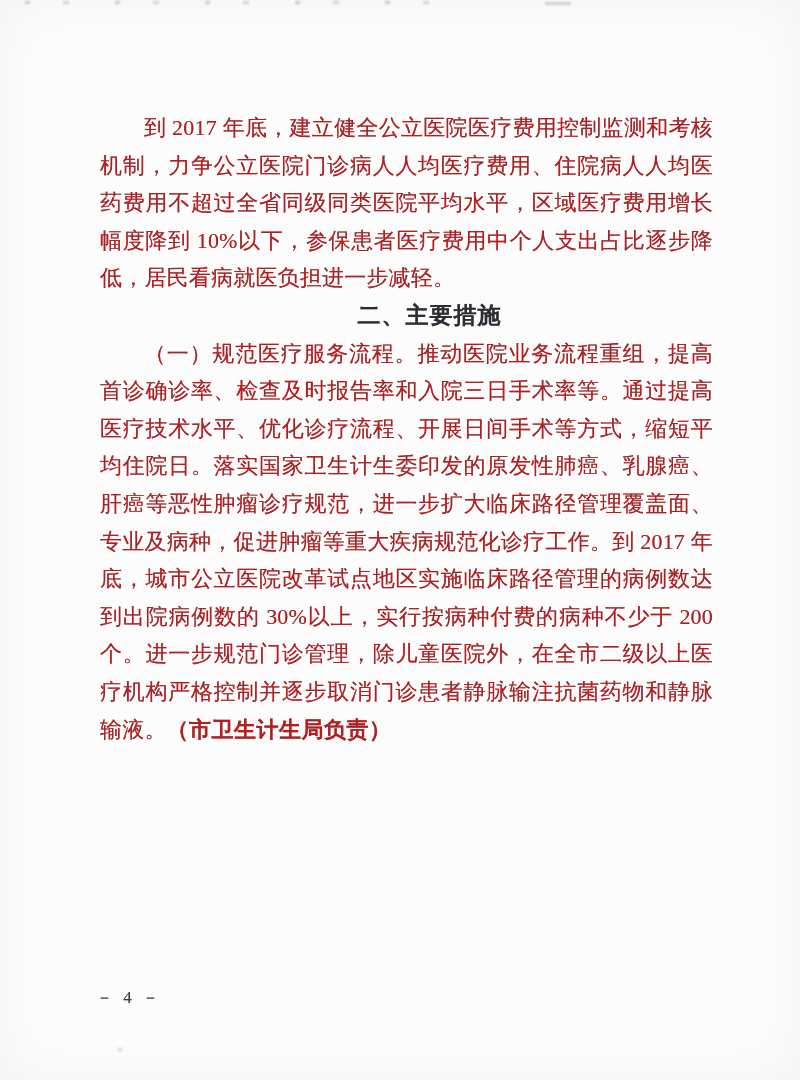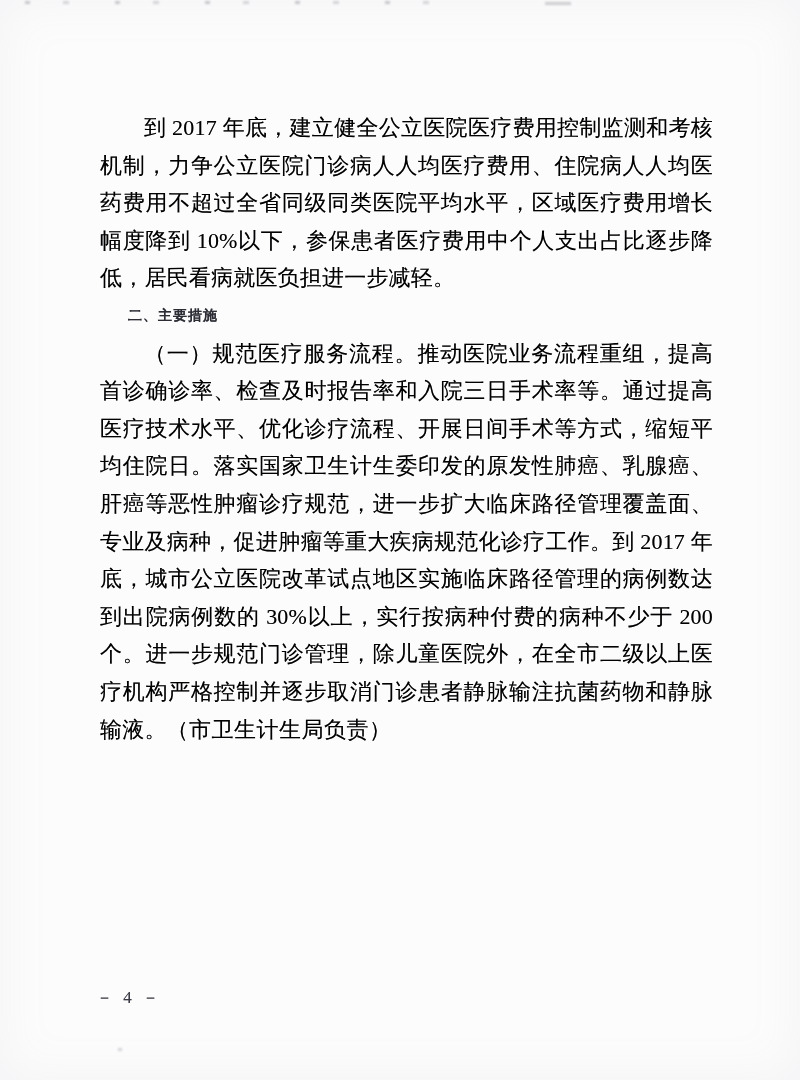--- a/index.html
+++ b/index.html
@@ -20,41 +20,42 @@
   .content {
     position: absolute;
     left: 100px;
     top: 109px;
     width: 613px;
   }
   .para {
     margin: 0;
     font-size: 22px;
     line-height: 37.6px;
-    color: #000000;
+    color: #b91c1c;
     text-align: justify;
     text-indent: 2em;
     letter-spacing: 0.2px;
     text-shadow: 0 0 0.6px rgba(48,49,58,0.55);
     word-break: break-all;
   }
   .heading {
     margin: 0;
-    font-size: 14px;
+    font-size: 23px;
     line-height: 37.6px;
     color: #2b2c34;
     font-family: "Liberation Sans", "DejaVu Sans", sans-serif;
     font-weight: 700;
     text-indent: 2em;
     letter-spacing: 1px;
     text-shadow: 0 0 0.5px rgba(43,44,52,0.5);
+    text-align: center;
   }
   .bold-seg {
     font-family: "Liberation Sans", "DejaVu Sans", sans-serif;
-    font-weight: 400;
+    font-weight: 700;
     letter-spacing: 0.5px;
   }
   .page-number {
     position: absolute;
     left: 96px;
     top: 986px;
     font-size: 17px;
     color: #3a3b44;
     letter-spacing: 3px;
     text-shadow: 0 0 0.5px rgba(58,59,68,0.5);

